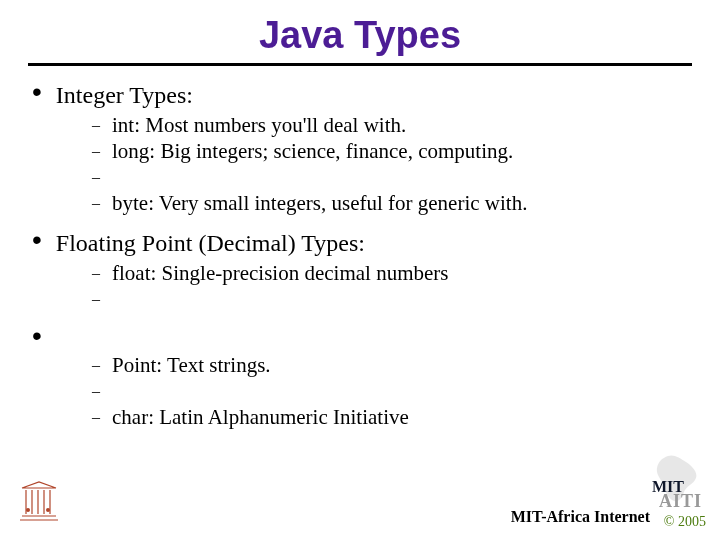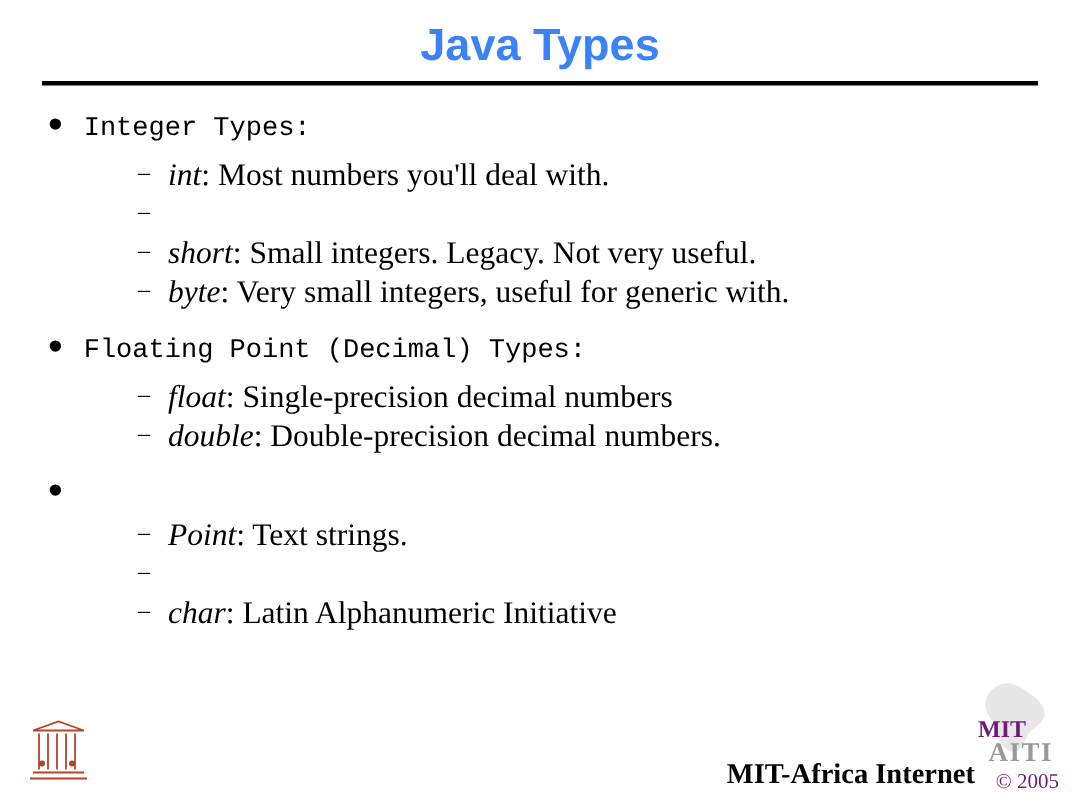--- a/index.html
+++ b/index.html
@@ -12,23 +12,23 @@
     overflow: hidden;
   }
   .slide {
     width: 100%;
     height: 100%;
     padding: 14px 28px 0 28px;
     position: relative;
   }
   .title {
     text-align: center;
-    font-size: 30px;
-    font-weight: bold;
-    color: #3b82f6;
+    font-size: 38px;
+    font-weight: bold;
+    color: #4c1d95;
     margin-bottom: 6px;
   }
   .hr {
     border: none;
     border-top: 3px solid #000;
     margin: 0 0 14px 0;
   }
   .content {
     position: relative;
   }
@@ -38,42 +38,42 @@
     margin-bottom: 0;
   }
   .dot {
     font-size: 28px;
     line-height: 28px;
     margin-right: 14px;
     margin-left: 4px;
     margin-top: -2px;
   }
   .top-label {
-    font-size: 18px;
-    font-family: Liberation Mono, monospace;
+    font-size: 24px;
+    font-family: Liberation Serif, serif;
     color: #000;
     line-height: 30px;
   }
   .sub-list {
     margin: 2px 0 12px 64px;
   }
   .sub-item {
     display: flex;
     align-items: flex-start;
     font-family: "Times New Roman", Times, serif;
     font-size: 21px;
     line-height: 26px;
     color: #000;
   }
   .dash {
     margin-right: 12px;
     font-size: 16px;
     line-height: 26px;
   }
-  .keyword { font-style: italic; }
+  .keyword { }
   .footer {
     position: absolute;
     bottom: 8px;
     left: 0;
     right: 0;
     height: 56px;
   }
   .footer-left {
     position: absolute;
     left: 18px;
@@ -85,48 +85,48 @@
     bottom: 26px;
     opacity: 0.45;
   }
   .mit-label {
     position: absolute;
     right: 36px;
     bottom: 36px;
     font-family: "Times New Roman", serif;
     font-weight: bold;
     font-size: 16px;
-    color: #701a75;
+    color: #0f172a;
   }
   .aiti-label {
     position: absolute;
     right: 18px;
     bottom: 20px;
     font-family: "Times New Roman", serif;
     font-weight: bold;
     font-size: 18px;
     color: #999;
     letter-spacing: 1px;
     margin-left: 22px;
   }
   .initiative {
     font-family: "Times New Roman", serif;
-    font-size: 19px;
+    font-size: 16px;
     font-weight: bold;
     color: #000;
     line-height: 14px;
     position: absolute;
     right: 70px;
     bottom: 8px;
     text-align: left;
   }
   .copyright {
     font-family: "Times New Roman", serif;
     font-size: 14px;
-    color: #701a75;
+    color: #4d7c0f;
     position: absolute;
     right: 14px;
     bottom: 2px;
   }
 </style>
 </head>
 <body>
 
 <div class="slide">
 
@@ -139,43 +139,42 @@
       <span class="dot">•</span>
       <span class="top-label">Integer Types:</span>
     </div>
     <div class="sub-list">
       <div class="sub-item">
           <span class="dash">–</span>
           <span><span class="keyword">int</span><span>: Most numbers you'll deal with.</span></span>
         </div>
       <div class="sub-item">
           <span class="dash">–</span>
-        </div>
-      <div class="sub-item">
-          <span class="dash">–</span>
-          <span><span class="keyword">short</span><span>: Small integers. Legacy. Not very useful.</span></span>
+          <span><span class="keyword">long</span><span>: Big integers; science, finance, computing.</span></span>
+        </div>
+      <div class="sub-item">
+          <span class="dash">–</span>
         </div>
       <div class="sub-item">
           <span class="dash">–</span>
           <span><span class="keyword">byte</span><span>: Very small integers, useful for generic with.</span></span>
         </div>
     </div>
 
     <div class="top-item">
       <span class="dot">•</span>
       <span class="top-label">Floating Point (Decimal) Types:</span>
     </div>
     <div class="sub-list">
       <div class="sub-item">
           <span class="dash">–</span>
           <span><span class="keyword">float</span><span>: Single-precision decimal numbers</span></span>
         </div>
       <div class="sub-item">
           <span class="dash">–</span>
-          <span><span class="keyword">double</span><span>: Double-precision decimal numbers.</span></span>
         </div>
     </div>
 
     <div class="top-item">
       <span class="dot">•</span>
     </div>
     <div class="sub-list">
       <div class="sub-item">
           <span class="dash">–</span>
           <span><span class="keyword">Point</span><span>: Text strings.</span></span>

